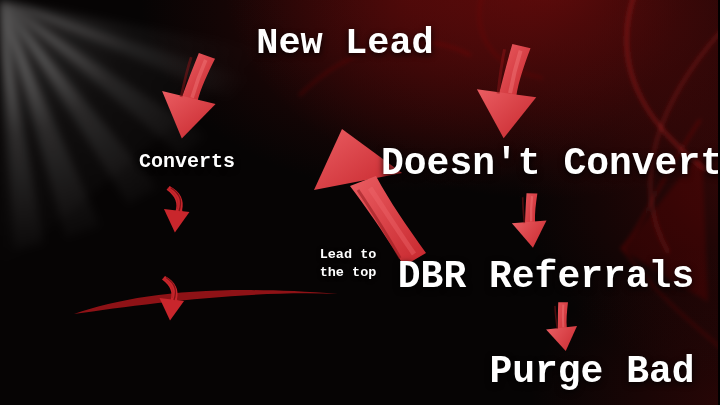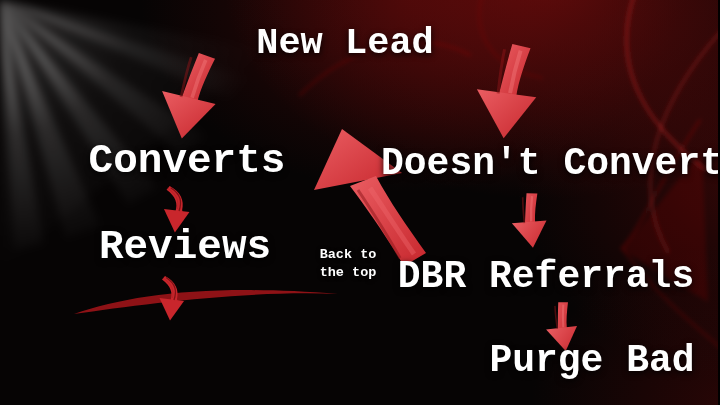--- a/index.html
+++ b/index.html
@@ -13,21 +13,21 @@
       radial-gradient(280px 220px at 102% 100%, rgba(84,8,8,.45), rgba(0,0,0,0) 72%),
       #060404;
   }
   .layer{position:absolute;left:0;top:0;pointer-events:none;}
   .node{
     position:absolute;transform:translate(-50%,-50%);
     color:#fff;font-weight:700;white-space:nowrap;
     text-shadow:0 2px 6px rgba(0,0,0,.9);
   }
   .size-xl{font-size:37px;}
-  .size-lg{font-size:41px;}
+  .size-lg{font-size:20px;}
   .size-md{font-size:38px;}
   .loop-note{
     position:absolute;transform:translate(-50%,-50%);
     color:#fff;font-weight:700;font-size:13.5px;line-height:1.35;
     text-align:center;text-shadow:0 1px 4px rgba(0,0,0,.9);
   }
   .arrow{position:absolute;}
 </style>
 </head>
 <body>
@@ -133,25 +133,24 @@
     <path d="M58,62 C74,86 88,108 102,128" stroke="#f0696e" stroke-width="5" fill="none" opacity=".4"></path>
     <path d="M46,64 C62,88 76,110 88,132" stroke="#8c1317" stroke-width="3" fill="none" opacity=".5"></path>
   </svg>
 
   <div class="node size-xl" style="left:345px;top:43px">New Lead</div>
 
   <div class="node size-lg" style="left:187px;top:161px">Converts</div>
 
   <div class="node size-md" style="left:552px;top:163px">Doesn't Convert</div>
 
-  <div class="node size-lg" style="left:185px;top:247px">Reviews</div>
 
   <div class="loop-note" style="left:348px;top:264px">
-    <div>Back to</div>
+    <div>Lead to</div>
     <div>the top</div>
   </div>
 
   <div class="node size-md" style="left:546px;top:276px">DBR Referrals</div>
 
 
-  <div class="node size-md" style="left:592px;top:360px">Purge Bad</div>
+  <div class="node size-md" style="left:592px;top:371px">Purge Bad</div>
 
 </div>
 
 </body></html>

